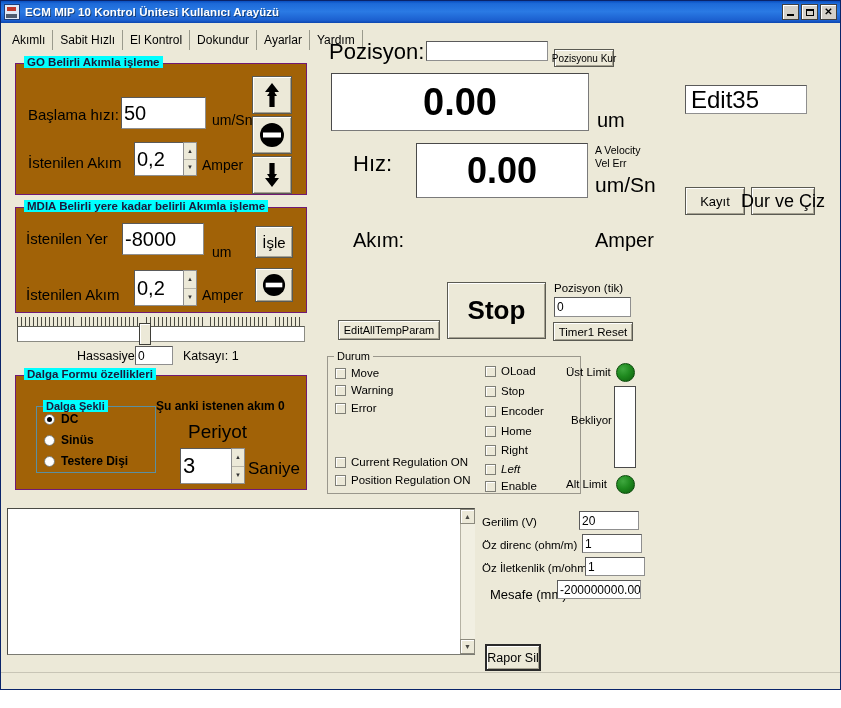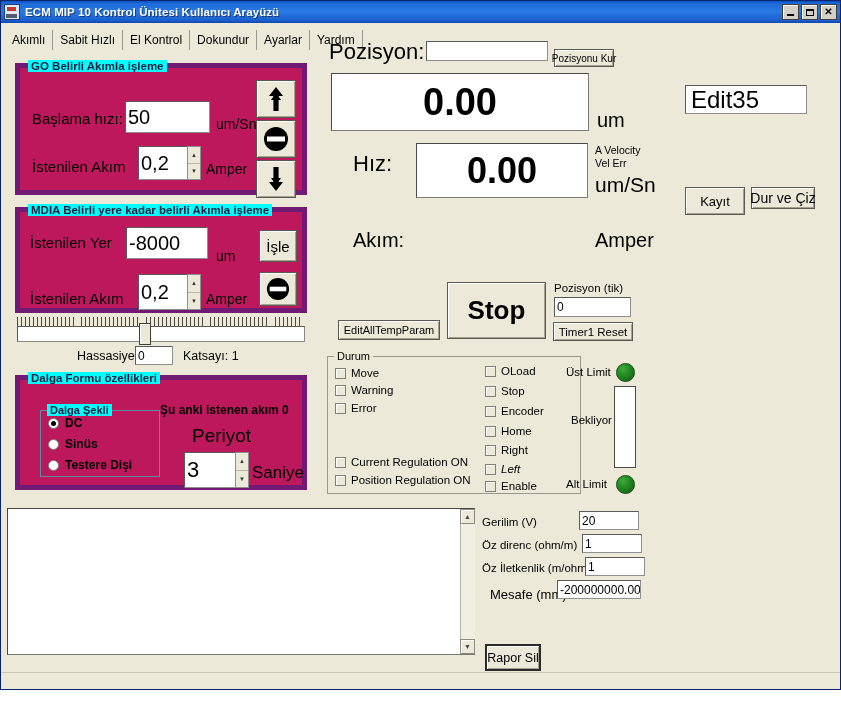--- a/index.html
+++ b/index.html
@@ -27,21 +27,21 @@
   .tbtn .g-close{font-size:10px;font-weight:bold;}
 
   
   .tabstrip{position:absolute;left:4px;top:25px;height:24px;display:flex;align-items:flex-end;}
   .tab{height:20px;padding:0 7px;font-size:12px;color:#000;display:flex;align-items:center;
        border-right:1px solid #9a9a8c;background:transparent;white-space:nowrap;}
   .tab.active{background:#ece9d8;border-right:1px solid #9a9a8c;}
   .tab-sep-last{border-right:1px solid #9a9a8c;}
 
   
-  .gbox{position:absolute;background:#be185d;border:5px solid #701a75;box-sizing:border-box;}
+  .gbox{position:absolute;background:#a16207;border:1px solid #701a75;box-sizing:border-box;}
   .gbox-title{position:absolute;top:-8px;left:8px;background:#00ffff;padding:0 3px;
               font-size:11.5px;font-weight:bold;color:#1a1a3a;white-space:nowrap;}
   .lbl{position:absolute;font-size:14px;color:#000;white-space:nowrap;}
 
   
   .tfield{position:absolute;background:#ffffff;border:1px solid #8f8f8f;
           border-top-color:#5a5a5a;border-left-color:#5a5a5a;box-sizing:border-box;
           font-family:"Liberation Sans",sans-serif;color:#000;display:flex;align-items:center;
           padding:0 2px;overflow:hidden;white-space:nowrap;}
   .spin{position:absolute;width:14px;background:#ece9d8;border:1px solid #8f8f8f;box-sizing:border-box;
@@ -246,21 +246,21 @@
     <div class="disp" style="left:415px;top:142px;width:172px;height:55px;font-size:36px;">0.00</div>
     <div class="lbl" style="left:594px;top:143px;font-size:10.5px;">A Velocity</div>
     <div class="lbl" style="left:594px;top:156px;font-size:10.5px;">Vel Err</div>
     <div class="lbl" style="left:594px;top:172px;font-size:21px;">um/Sn</div>
 
     <div class="lbl" style="left:352px;top:228px;font-size:20px;">Akım:</div>
     <div class="lbl" style="left:594px;top:228px;font-size:20px;">Amper</div>
 
     <div class="tfield" style="left:684px;top:84px;width:122px;height:29px;font-size:24px;padding-left:5px;">Edit35</div>
     <div class="btn" style="left:684px;top:186px;width:60px;height:28px;font-size:13px;">Kayıt</div>
-    <div class="btn" style="left:750px;top:186px;width:64px;height:22px;font-size:14px;text-align:center;">Dur ve Çiz</div>
+    <div class="btn" style="left:750px;top:186px;width:64px;height:28px;font-size:18px;text-align:center;">Dur ve Çiz</div>
 
     <div class="btn" style="left:337px;top:319px;width:102px;height:20px;font-size:11px;">EditAllTempParam</div>
     <div class="btn big" style="left:446px;top:281px;width:99px;height:57px;">Stop</div>
     <div class="lbl" style="left:553px;top:281px;font-size:11.5px;">Pozisyon (tik)</div>
     <div class="tfield" style="left:553px;top:296px;width:77px;height:20px;font-size:12px;">0</div>
     <div class="btn" style="left:552px;top:321px;width:80px;height:19px;font-size:11.5px;">Timer1 Reset</div>
 
     <div class="panel" style="left:326px;top:355px;width:254px;height:138px;">
       <div class="panel-title">Durum</div>
     </div>

